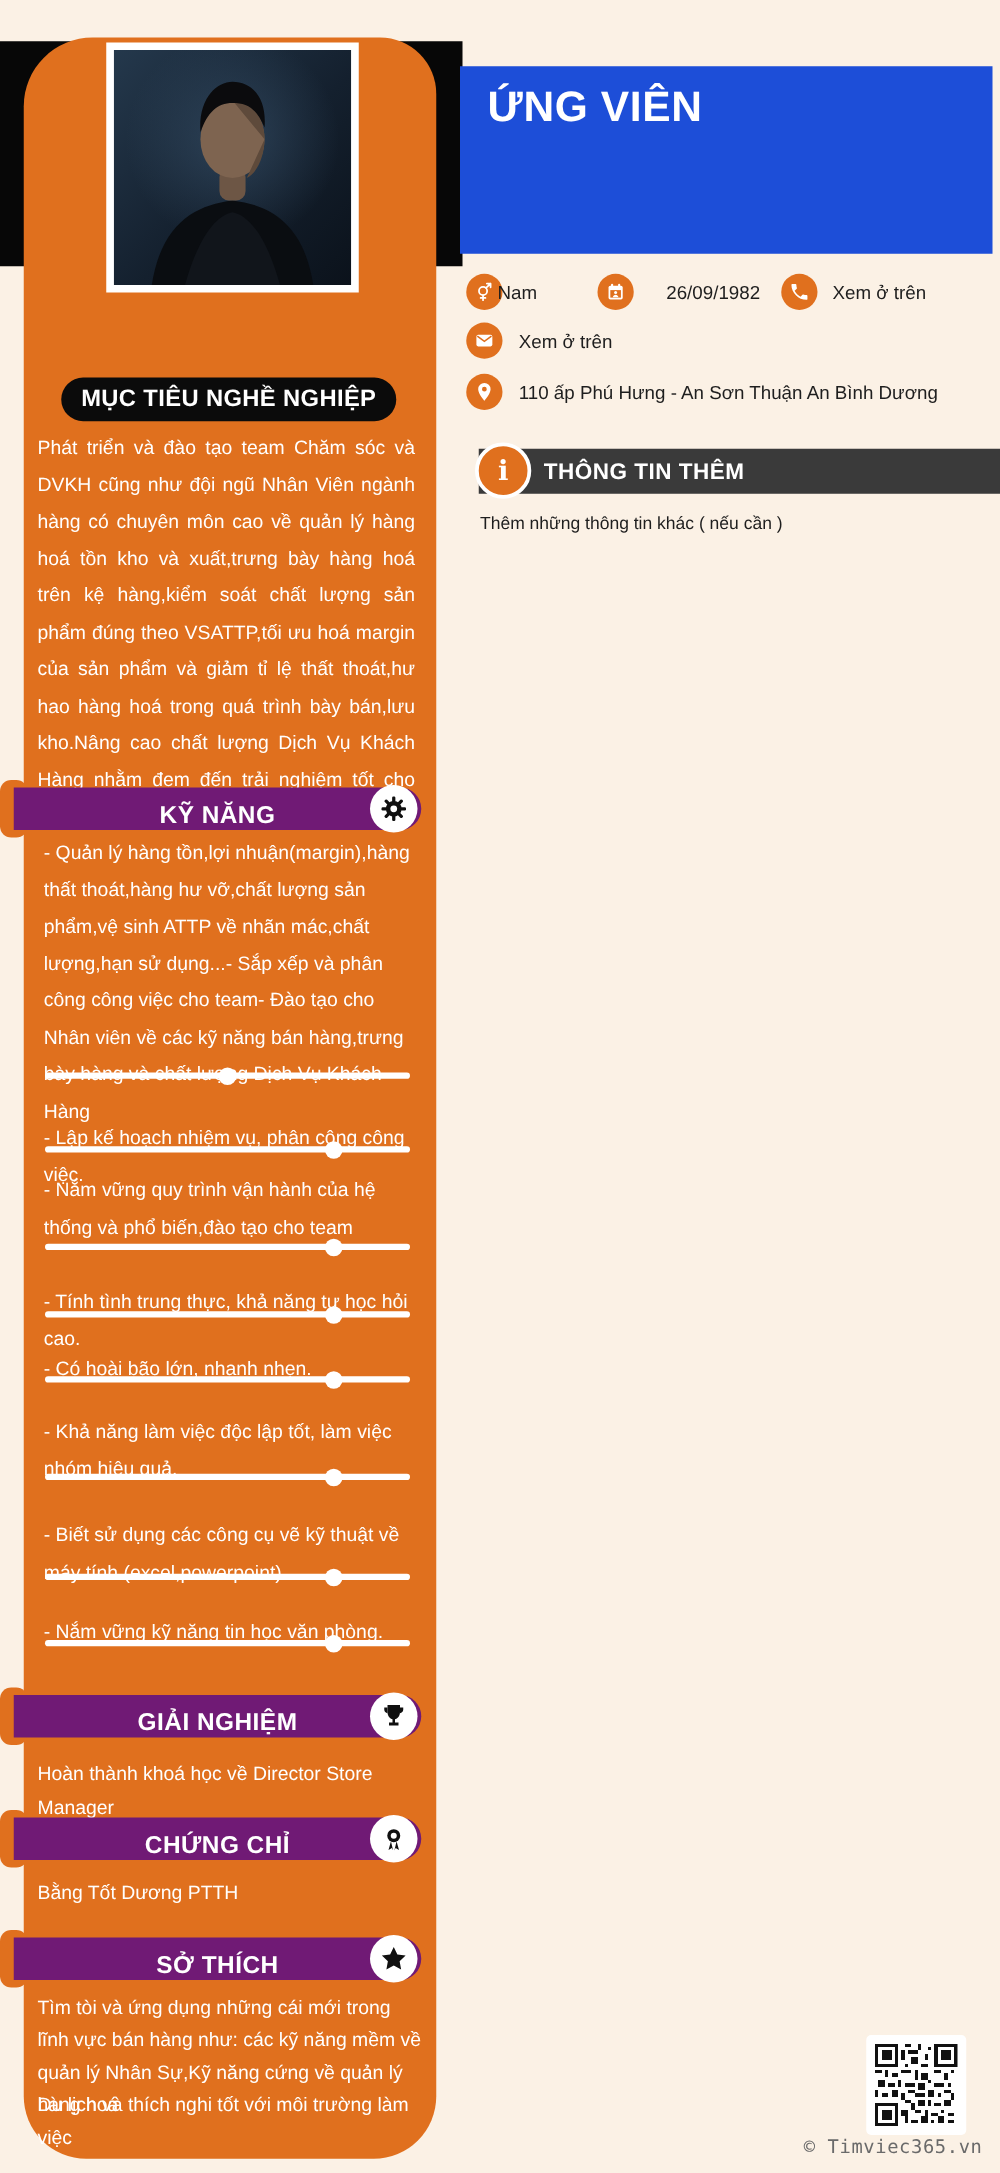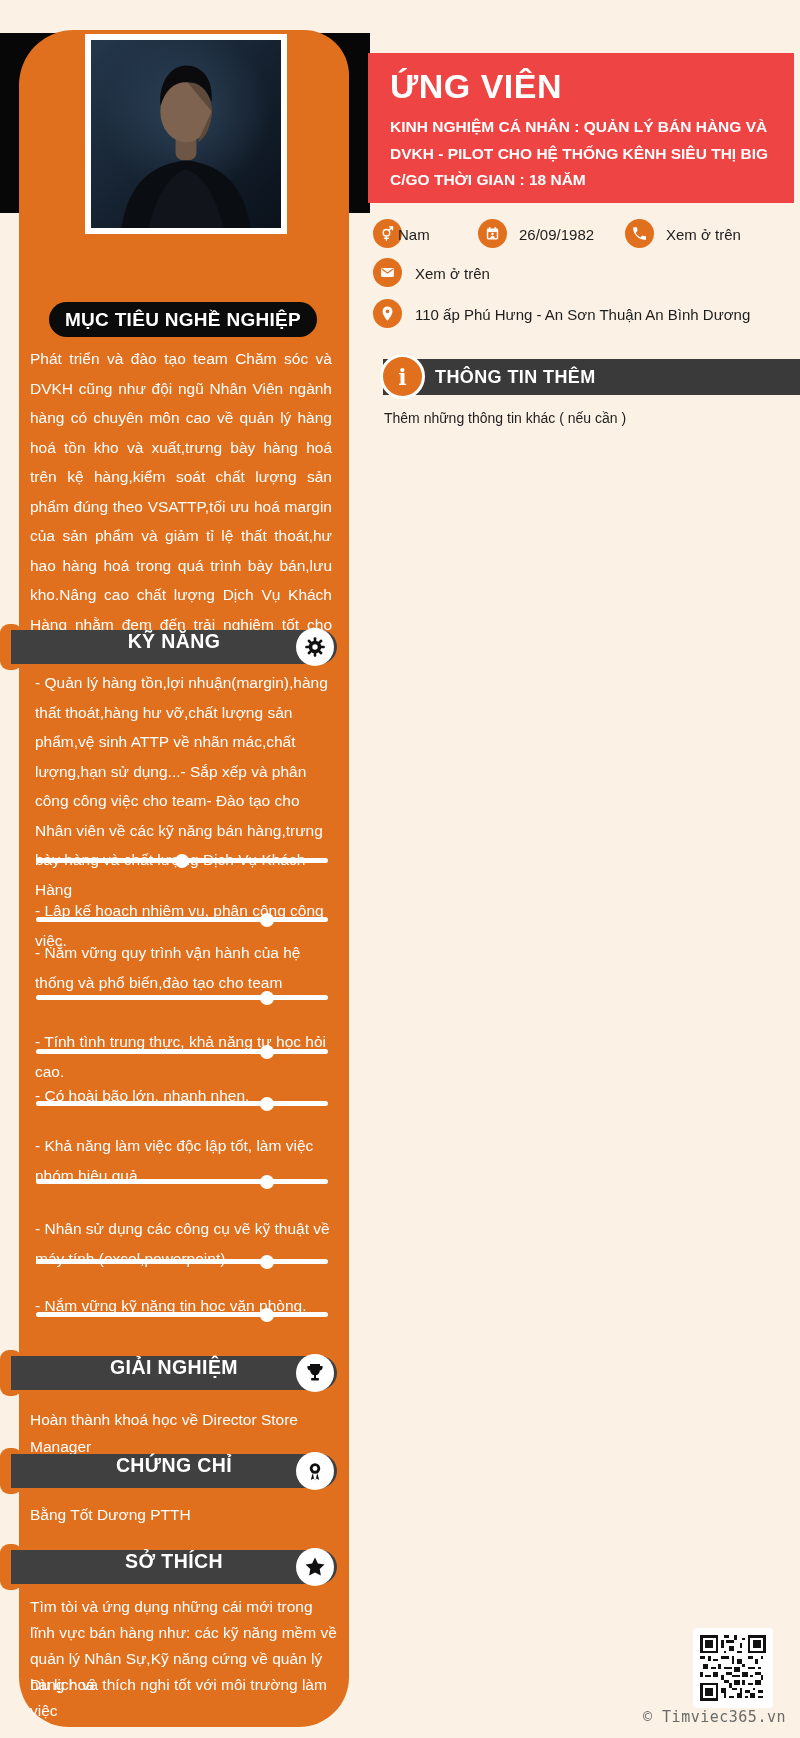--- a/index.html
+++ b/index.html
@@ -19,33 +19,33 @@
   .photo-frame{left:85px;top:34px;width:202px;height:200px;background:#fff;padding:0;box-sizing:border-box;}
   .photo-frame svg{position:absolute;left:6px;top:6px;width:190px;height:188px;display:block;}
   
   .obj-pill{left:49px;top:302px;width:268px;height:35px;background:#0B0B0B;border-radius:18px;
             color:#fff;font-weight:bold;font-size:19px;letter-spacing:.3px;
             display:flex;align-items:center;justify-content:center;}
   .obj-text{left:30px;top:344px;width:302px;color:#fff;font-size:15.5px;line-height:29.5px;
             text-align:justify;}
   
   .side-tab{left:0;width:22px;height:46px;background:#E0701E;border-radius:9px;}
-  .dark-bar{left:11px;width:326px;height:34px;background:#404040;border-radius:0 17px 17px 0;
+  .dark-bar{left:11px;width:326px;height:34px;background:#701a75;border-radius:0 17px 17px 0;
             color:#fff;font-weight:bold;font-size:19.5px;letter-spacing:.4px;
-            display:flex;align-items:flex-start;justify-content:center;}
+            display:flex;align-items:flex-end;justify-content:center;}
   .bar-icon{position:absolute;right:3px;top:-2px;width:38px;height:38px;border-radius:50%;
             background:#fff;display:flex;align-items:center;justify-content:center;}
   .bar-icon svg{width:24px;height:24px;display:block;}
   
   .skill-text{position:absolute;left:35px;width:295px;color:#fff;font-size:15.5px;line-height:29.5px;}
   .skill-track{position:absolute;left:36px;width:292px;height:5px;background:#fff;border-radius:3px;}
   .skill-handle{position:absolute;top:-4.5px;width:14px;height:14px;background:#fff;border-radius:50%;}
   .side-par{color:#fff;font-size:15.5px;line-height:27px;}
   
-  .header-box{left:368px;top:53px;width:426px;height:150px;background:#ef4444;box-sizing:border-box;
+  .header-box{left:368px;top:53px;width:426px;height:150px;background:#1d4ed8;box-sizing:border-box;
               padding:10px 18px 0 22px;}
   .header-name{color:#fff;font-size:34px;font-weight:bold;letter-spacing:.5px;margin:4px 0 8px 0;}
   .header-sub{color:#fff;font-size:15.5px;font-weight:bold;line-height:26.5px;width:396px;}
   .info-circle{width:29px;height:29px;border-radius:50%;background:#E0701E;
                display:flex;align-items:center;justify-content:center;}
   .info-circle svg{width:17px;height:17px;display:block;}
   .info-text{font-size:15px;color:#1E1E1E;font-weight:500;}
   .more-bar{left:383px;top:359px;width:417px;height:36px;background:#3A3A3A;color:#fff;
             font-weight:bold;font-size:18px;letter-spacing:.4px;display:flex;align-items:center;
             padding-left:52px;box-sizing:border-box;}
@@ -135,21 +135,21 @@
       <span class="skill-handle" style="left: calc(79% - 7px);"></span>
     </div>
     <div class="skill-text" style="top: 1081px;">- Có hoài bão lớn, nhanh nhẹn.</div>
     <div class="skill-track abs" style="top: 1101px;">
       <span class="skill-handle" style="left: calc(79% - 7px);"></span>
     </div>
     <div class="skill-text" style="top: 1131px;">- Khả năng làm việc độc lập tốt, làm việc nhóm hiệu quả.</div>
     <div class="skill-track abs" style="top: 1179px;">
       <span class="skill-handle" style="left: calc(79% - 7px);"></span>
     </div>
-    <div class="skill-text" style="top: 1214px;">- Nhân sử dụng các công cụ vẽ kỹ thuật về máy tính (excel,powerpoint)</div>
+    <div class="skill-text" style="top: 1214px;">- Biết sử dụng các công cụ vẽ kỹ thuật về máy tính (excel,powerpoint)</div>
     <div class="skill-track abs" style="top: 1259px;">
       <span class="skill-handle" style="left: calc(79% - 7px);"></span>
     </div>
     <div class="skill-text" style="top: 1291px;">- Nắm vững kỹ năng tin học văn phòng.</div>
     <div class="skill-track abs" style="top: 1312px;">
       <span class="skill-handle" style="left: calc(79% - 7px);"></span>
     </div>
   </div>
 
 <div class="abs side-tab" style="top:1350px;"></div>
@@ -184,42 +184,41 @@
     <svg viewBox="0 0 24 24" fill="#101010">
       <path d="M12 2.5l2.9 6 6.6.9-4.8 4.6 1.2 6.5L12 17.4l-5.9 3.1 1.2-6.5L2.5 9.4l6.6-.9z"></path>
     </svg>
   </span>
 </div>
 <div class="abs side-par" style="left:30px;top:1594px;width:308px;line-height:26px;">Tìm tòi và ứng dụng những cái mới trong lĩnh vực bán hàng như: các kỹ năng mềm về quản lý Nhân Sự,Kỹ năng cứng về quản lý hàng hoá</div>
 <div class="abs side-par" style="left:30px;top:1672px;width:308px;line-height:26px;">Du lịch và thích nghi tốt với môi trường làm việc</div>
 
 <div class="abs header-box">
   <div class="header-name">ỨNG VIÊN</div>
-  <div class="header-sub">KINH NGHIỆM CÁ NHÂN : QUẢN LÝ BÁN HÀNG VÀ DVKH - PILOT CHO HỆ THỐNG KÊNH SIÊU THỊ BIG C/GO THỜI GIAN : 18 NĂM</div>
 </div>
 
 <div class="abs info-circle" style="left:373px;top:219px;">
   <svg viewBox="0 0 24 24" fill="none" stroke="#fff" stroke-width="2" stroke-linecap="round">
     <circle cx="10.5" cy="11" r="4.6"></circle>
     <path d="M13.9 7.6L19 2.6M19 2.6h-4.2M19 2.6v4.2M10.5 15.8V21.4M7.8 18.8h5.4"></path>
   </svg>
 </div>
 <div class="abs info-text" style="left:398px;top:226px;">Nam</div>
 
 <div class="abs info-circle" style="left:478px;top:219px;">
   <svg viewBox="0 0 24 24">
     <rect x="4" y="5" width="16" height="15.5" rx="2" fill="#fff"></rect>
     <rect x="6" y="10" width="12" height="8.5" fill="#E0701E"></rect>
     <rect x="6.8" y="2.8" width="2.4" height="4.4" rx="1.2" fill="#fff"></rect>
     <rect x="14.8" y="2.8" width="2.4" height="4.4" rx="1.2" fill="#fff"></rect>
     <circle cx="12" cy="12.8" r="1.7" fill="#fff"></circle>
     <path d="M8.8 18.2c.4-1.9 1.7-2.9 3.2-2.9s2.8 1 3.2 2.9z" fill="#fff"></path>
   </svg>
 </div>
-<div class="abs info-text" style="left:519px;top:226px;">26/09/1982</div>
+<div class="abs info-text" style="left:533px;top:226px;">26/09/1982</div>
 
 <div class="abs info-circle" style="left:625px;top:219px;">
   <svg viewBox="0 0 24 24" fill="#fff">
     <path d="M6.6 10.8c1.5 2.9 3.8 5.2 6.7 6.7l2.2-2.3c.3-.3.7-.4 1-.2 1.1.4 2.4.6 3.6.6.6 0 1 .4 1 1V20c0 .6-.4 1-1 1C10.9 21 3 13.1 3 3.9 3 3.4 3.4 3 4 3h3.6c.6 0 1 .4 1 1 0 1.3.2 2.5.6 3.6.1.3 0 .7-.2 1l-2.4 2.2z"></path>
   </svg>
 </div>
 <div class="abs info-text" style="left:666px;top:226px;">Xem ở trên</div>
 
 <div class="abs info-circle" style="left:373px;top:258px;">
   <svg viewBox="0 0 24 24">

